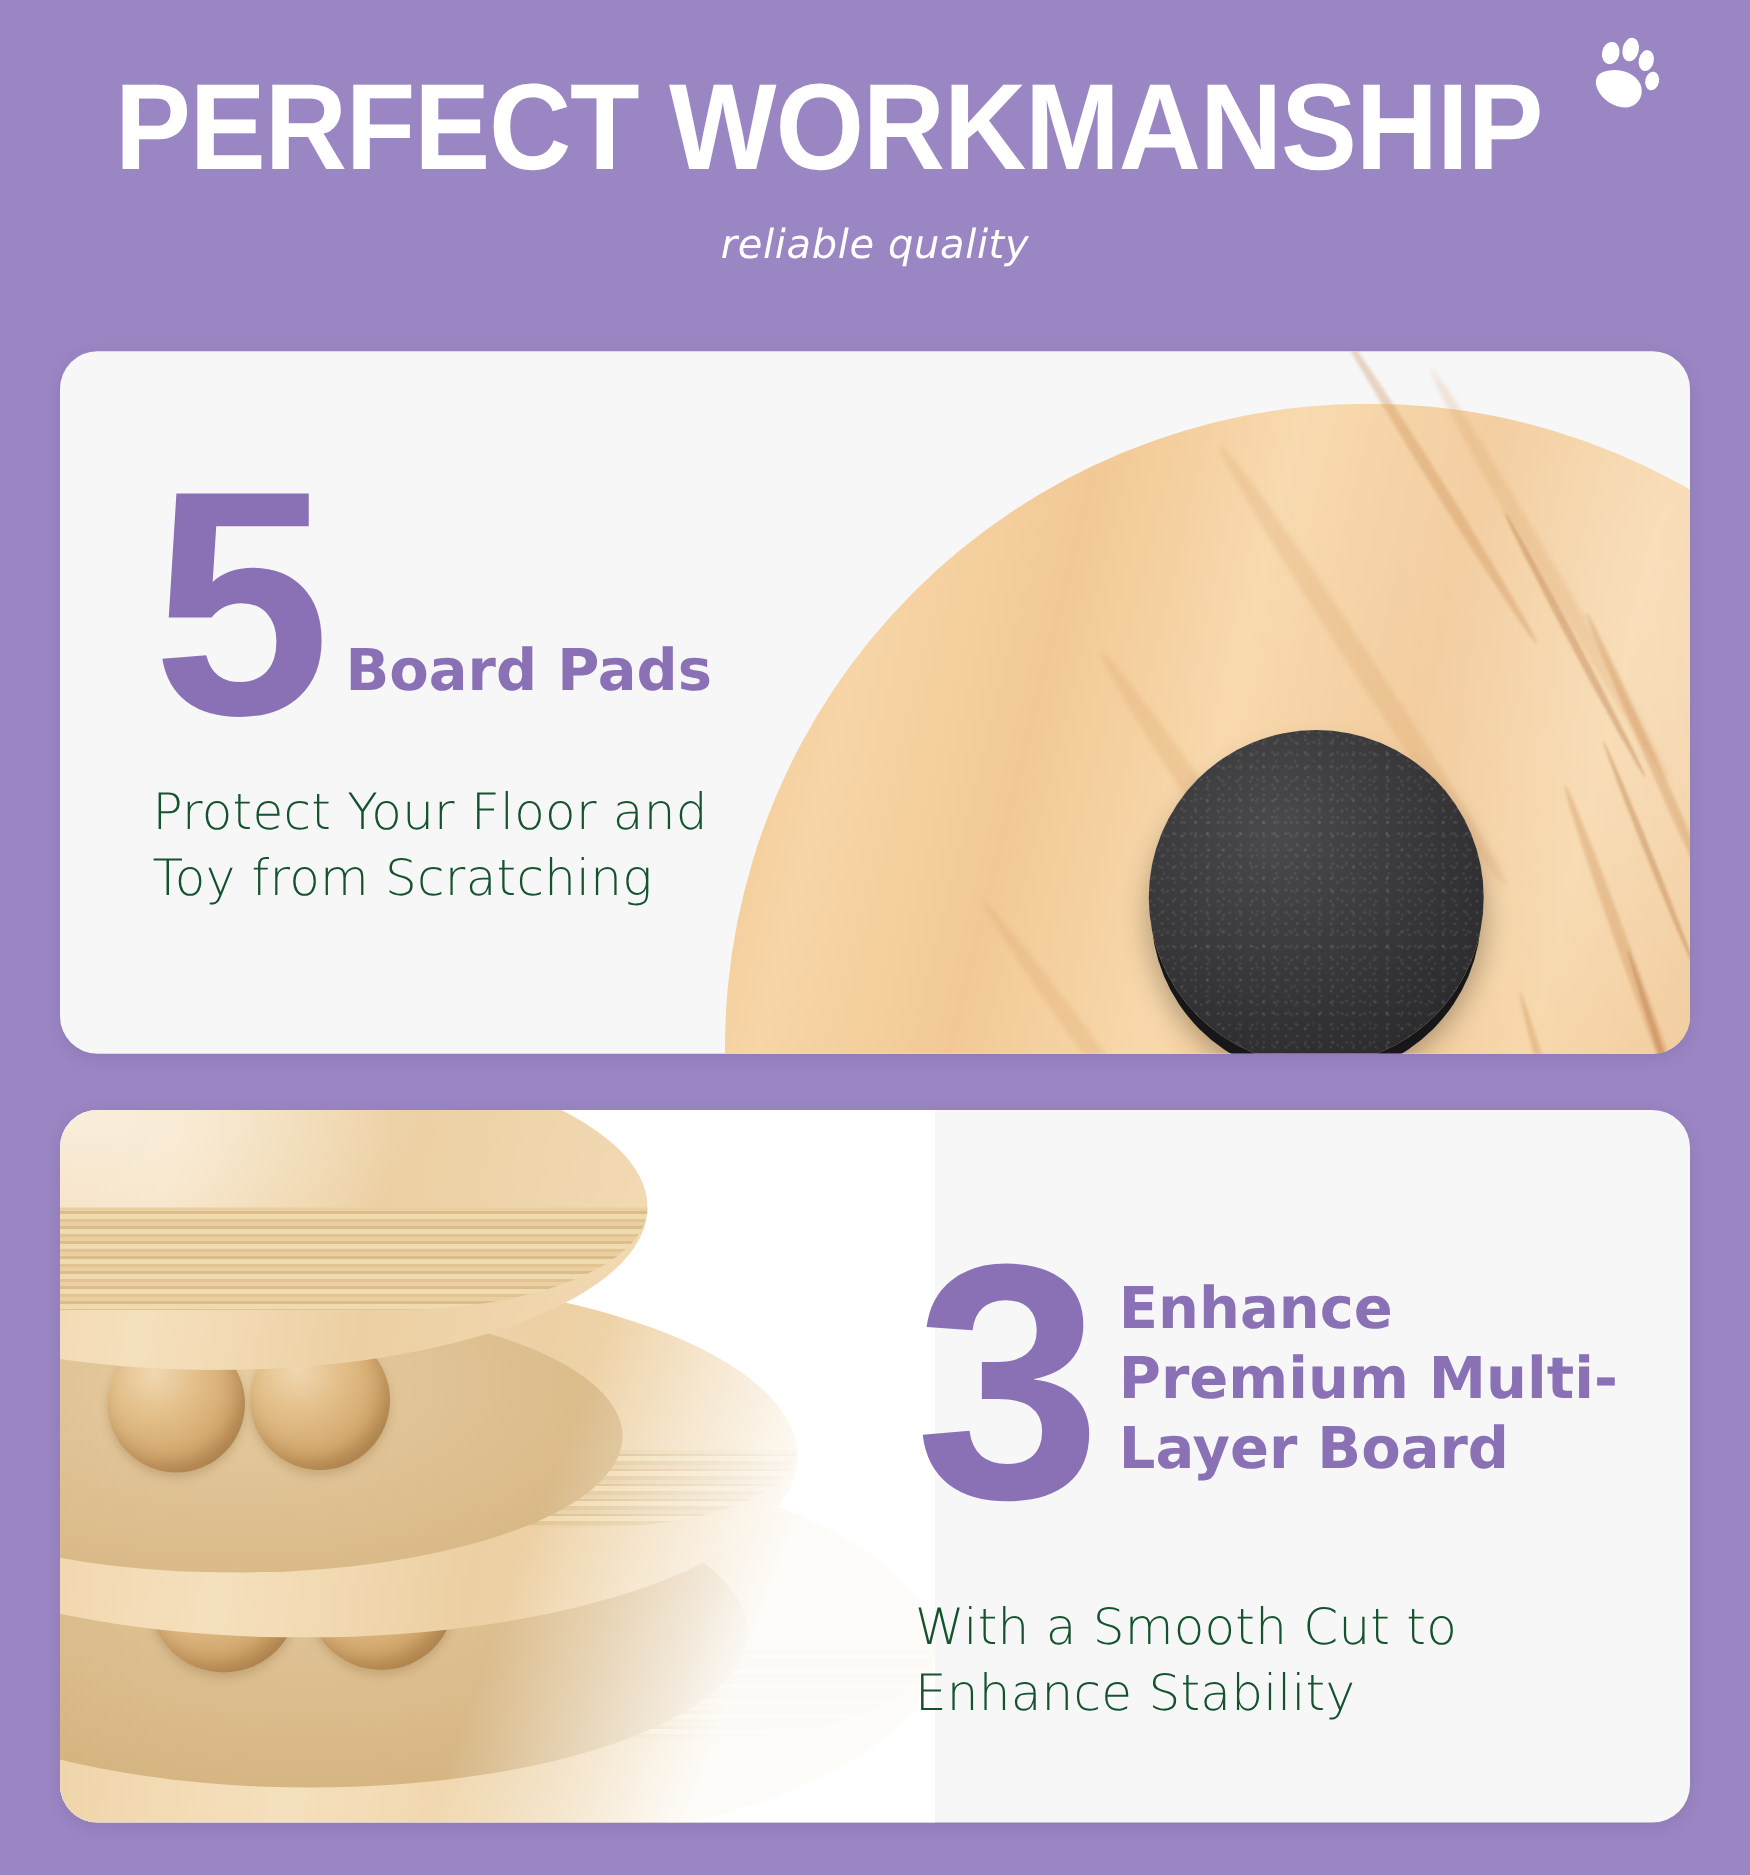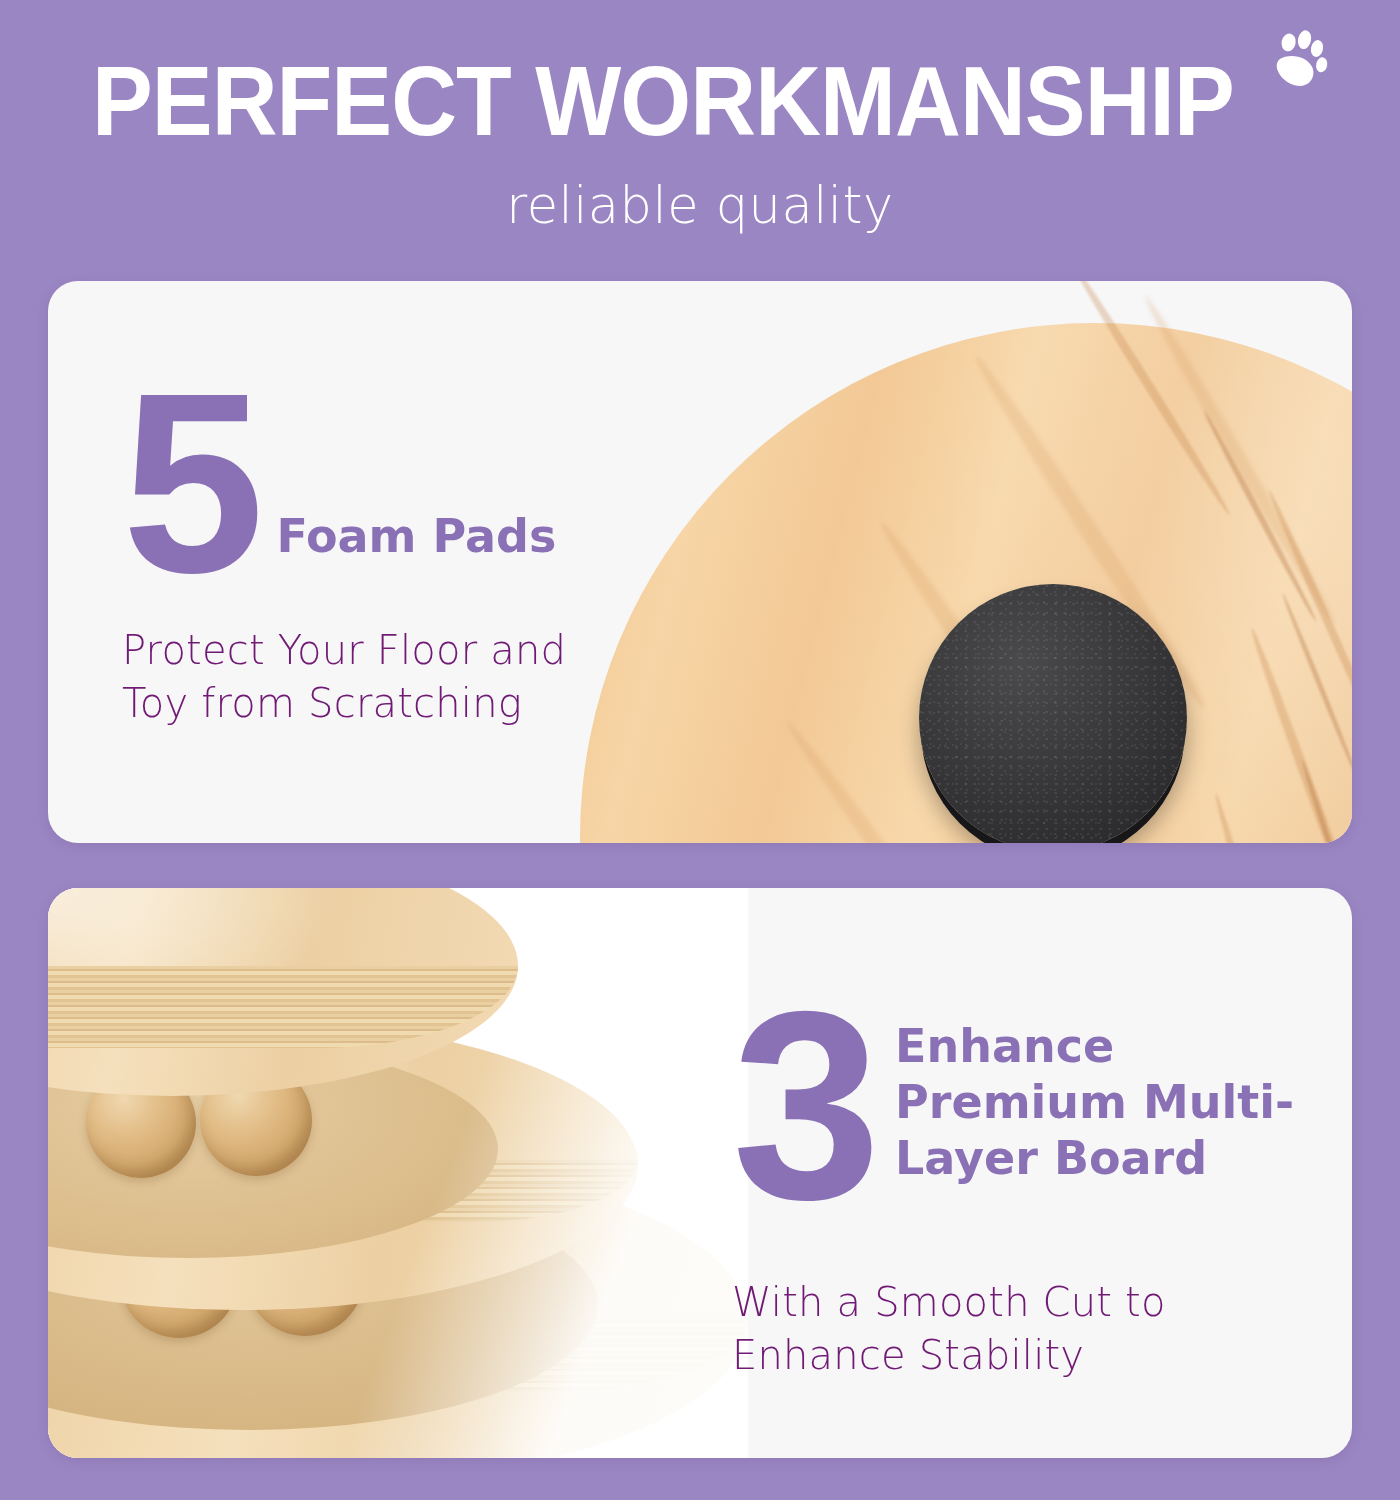--- a/index.html
+++ b/index.html
@@ -43,24 +43,25 @@
     left:1268px; top:28px;
     width:62px; height:66px;
   }
 
   #subtitle {
     position:absolute;
     left:0; top:176px;
     width:1400px;
     text-align:center;
     font-family:"DejaVu Sans", sans-serif;
-    font-size:51px;
+    font-size:32px;
     font-weight:300;
     color:#ffffff;
     letter-spacing:0.5px;
+    font-style:italic;
   }
 
   
   .card {
     position:absolute;
     background:#f7f7f8;
     border-radius:30px;
     overflow:hidden;
     box-shadow:0 3px 12px rgba(60,40,90,0.13);
   }
@@ -95,21 +96,21 @@
     color:#8a71b5;
     line-height:1.22;
   }
 
   #c1-label { padding-bottom:22px; padding-left:14px; }
 
   .sub-desc {
     font-family:"DejaVu Sans", sans-serif;
     font-size:40px;
     font-weight:300;
-    color:#701a75;
+    color:#14532d;
     line-height:1.32;
     letter-spacing:0.2px;
   }
 
   #c1-desc { margin-top:38px; }
 
   
   #c1-img {
     position:absolute;
     right:0; top:0;
@@ -263,21 +264,21 @@
         <div class="grain soft" style="left:120px; top:560px; width:420px; height:16px; transform:rotate(54deg);"></div>
         <div class="grain" style="left:520px; top:620px; width:320px; height:9px;  transform:rotate(74deg);"></div>
 
         <div id="foam-pad"></div>
       </div>
     </div>
 
     <div id="c1-text">
       <div class="num-row">
         <div id="c1-num" class="big-num">5</div>
-        <div id="c1-label" class="head-label">Foam Pads</div>
+        <div id="c1-label" class="head-label">Board Pads</div>
       </div>
       <div id="c1-desc" class="sub-desc">Protect Your Floor and Toy from Scratching</div>
     </div>
   </div>
 
   <div id="card-2" class="card">
 
     <div id="c2-img">
 
       <div class="tier tier-top" style="left:-180px; top:268px; width:880px; height:330px;"></div>

